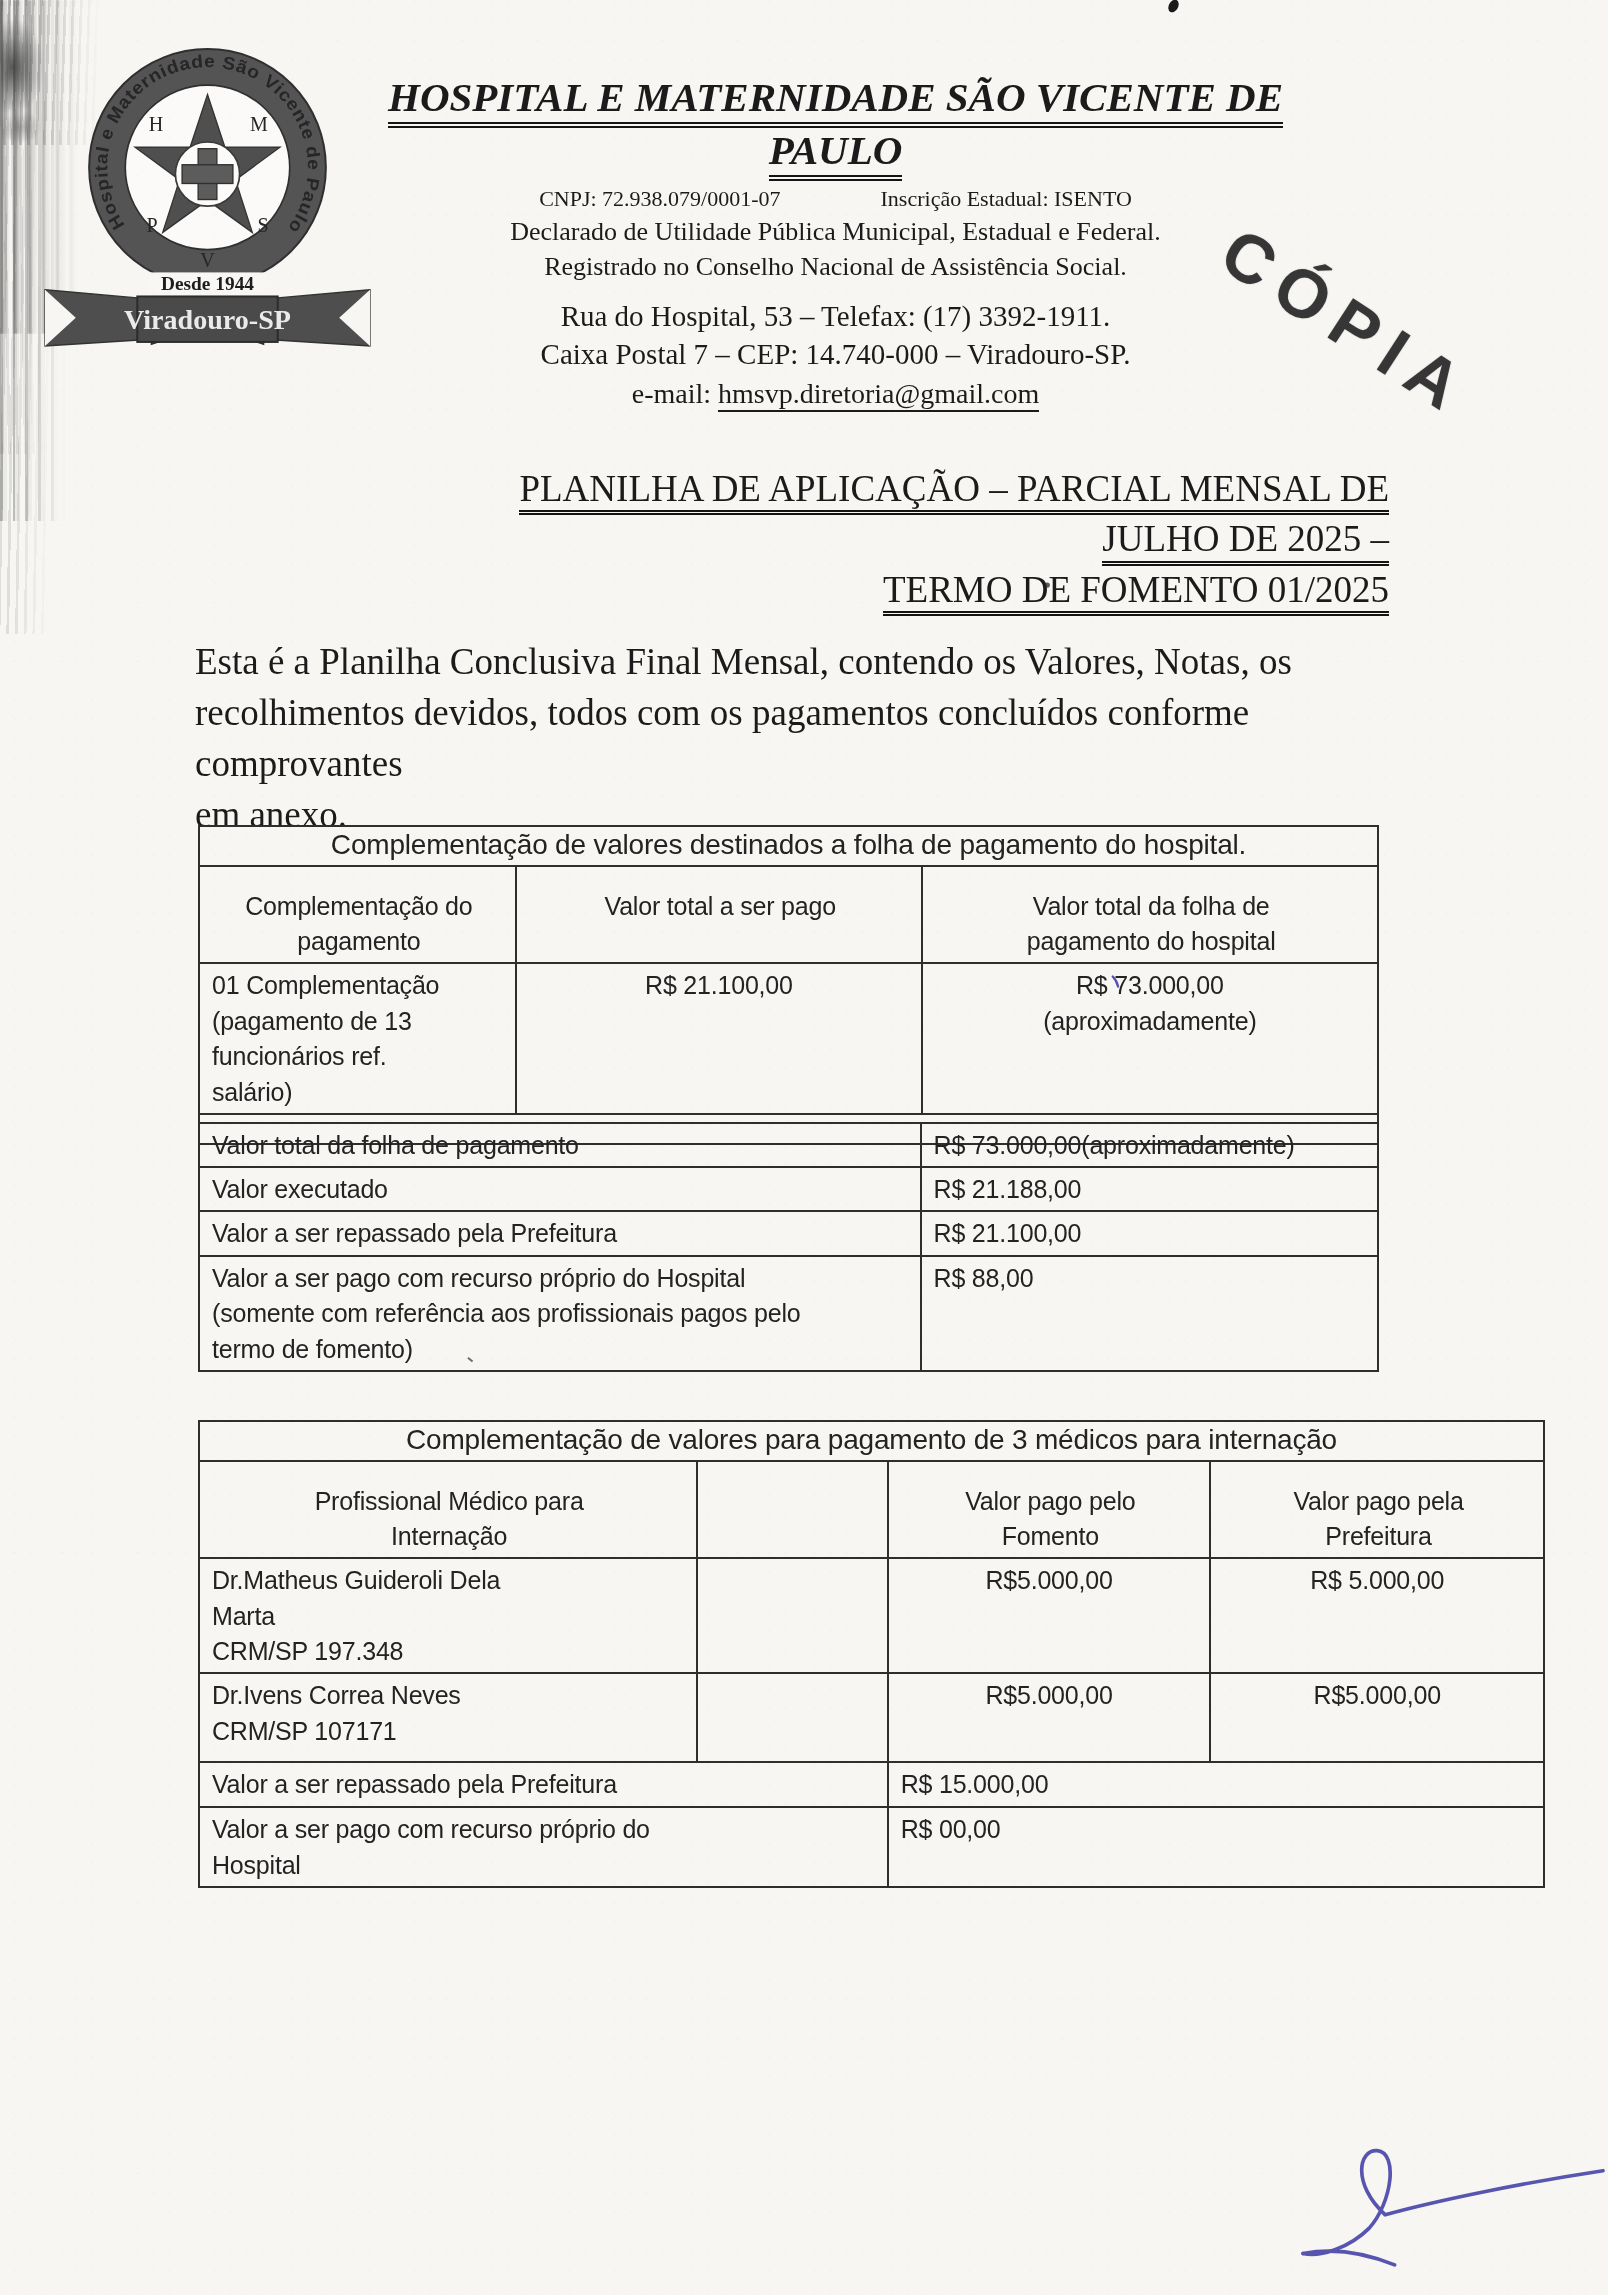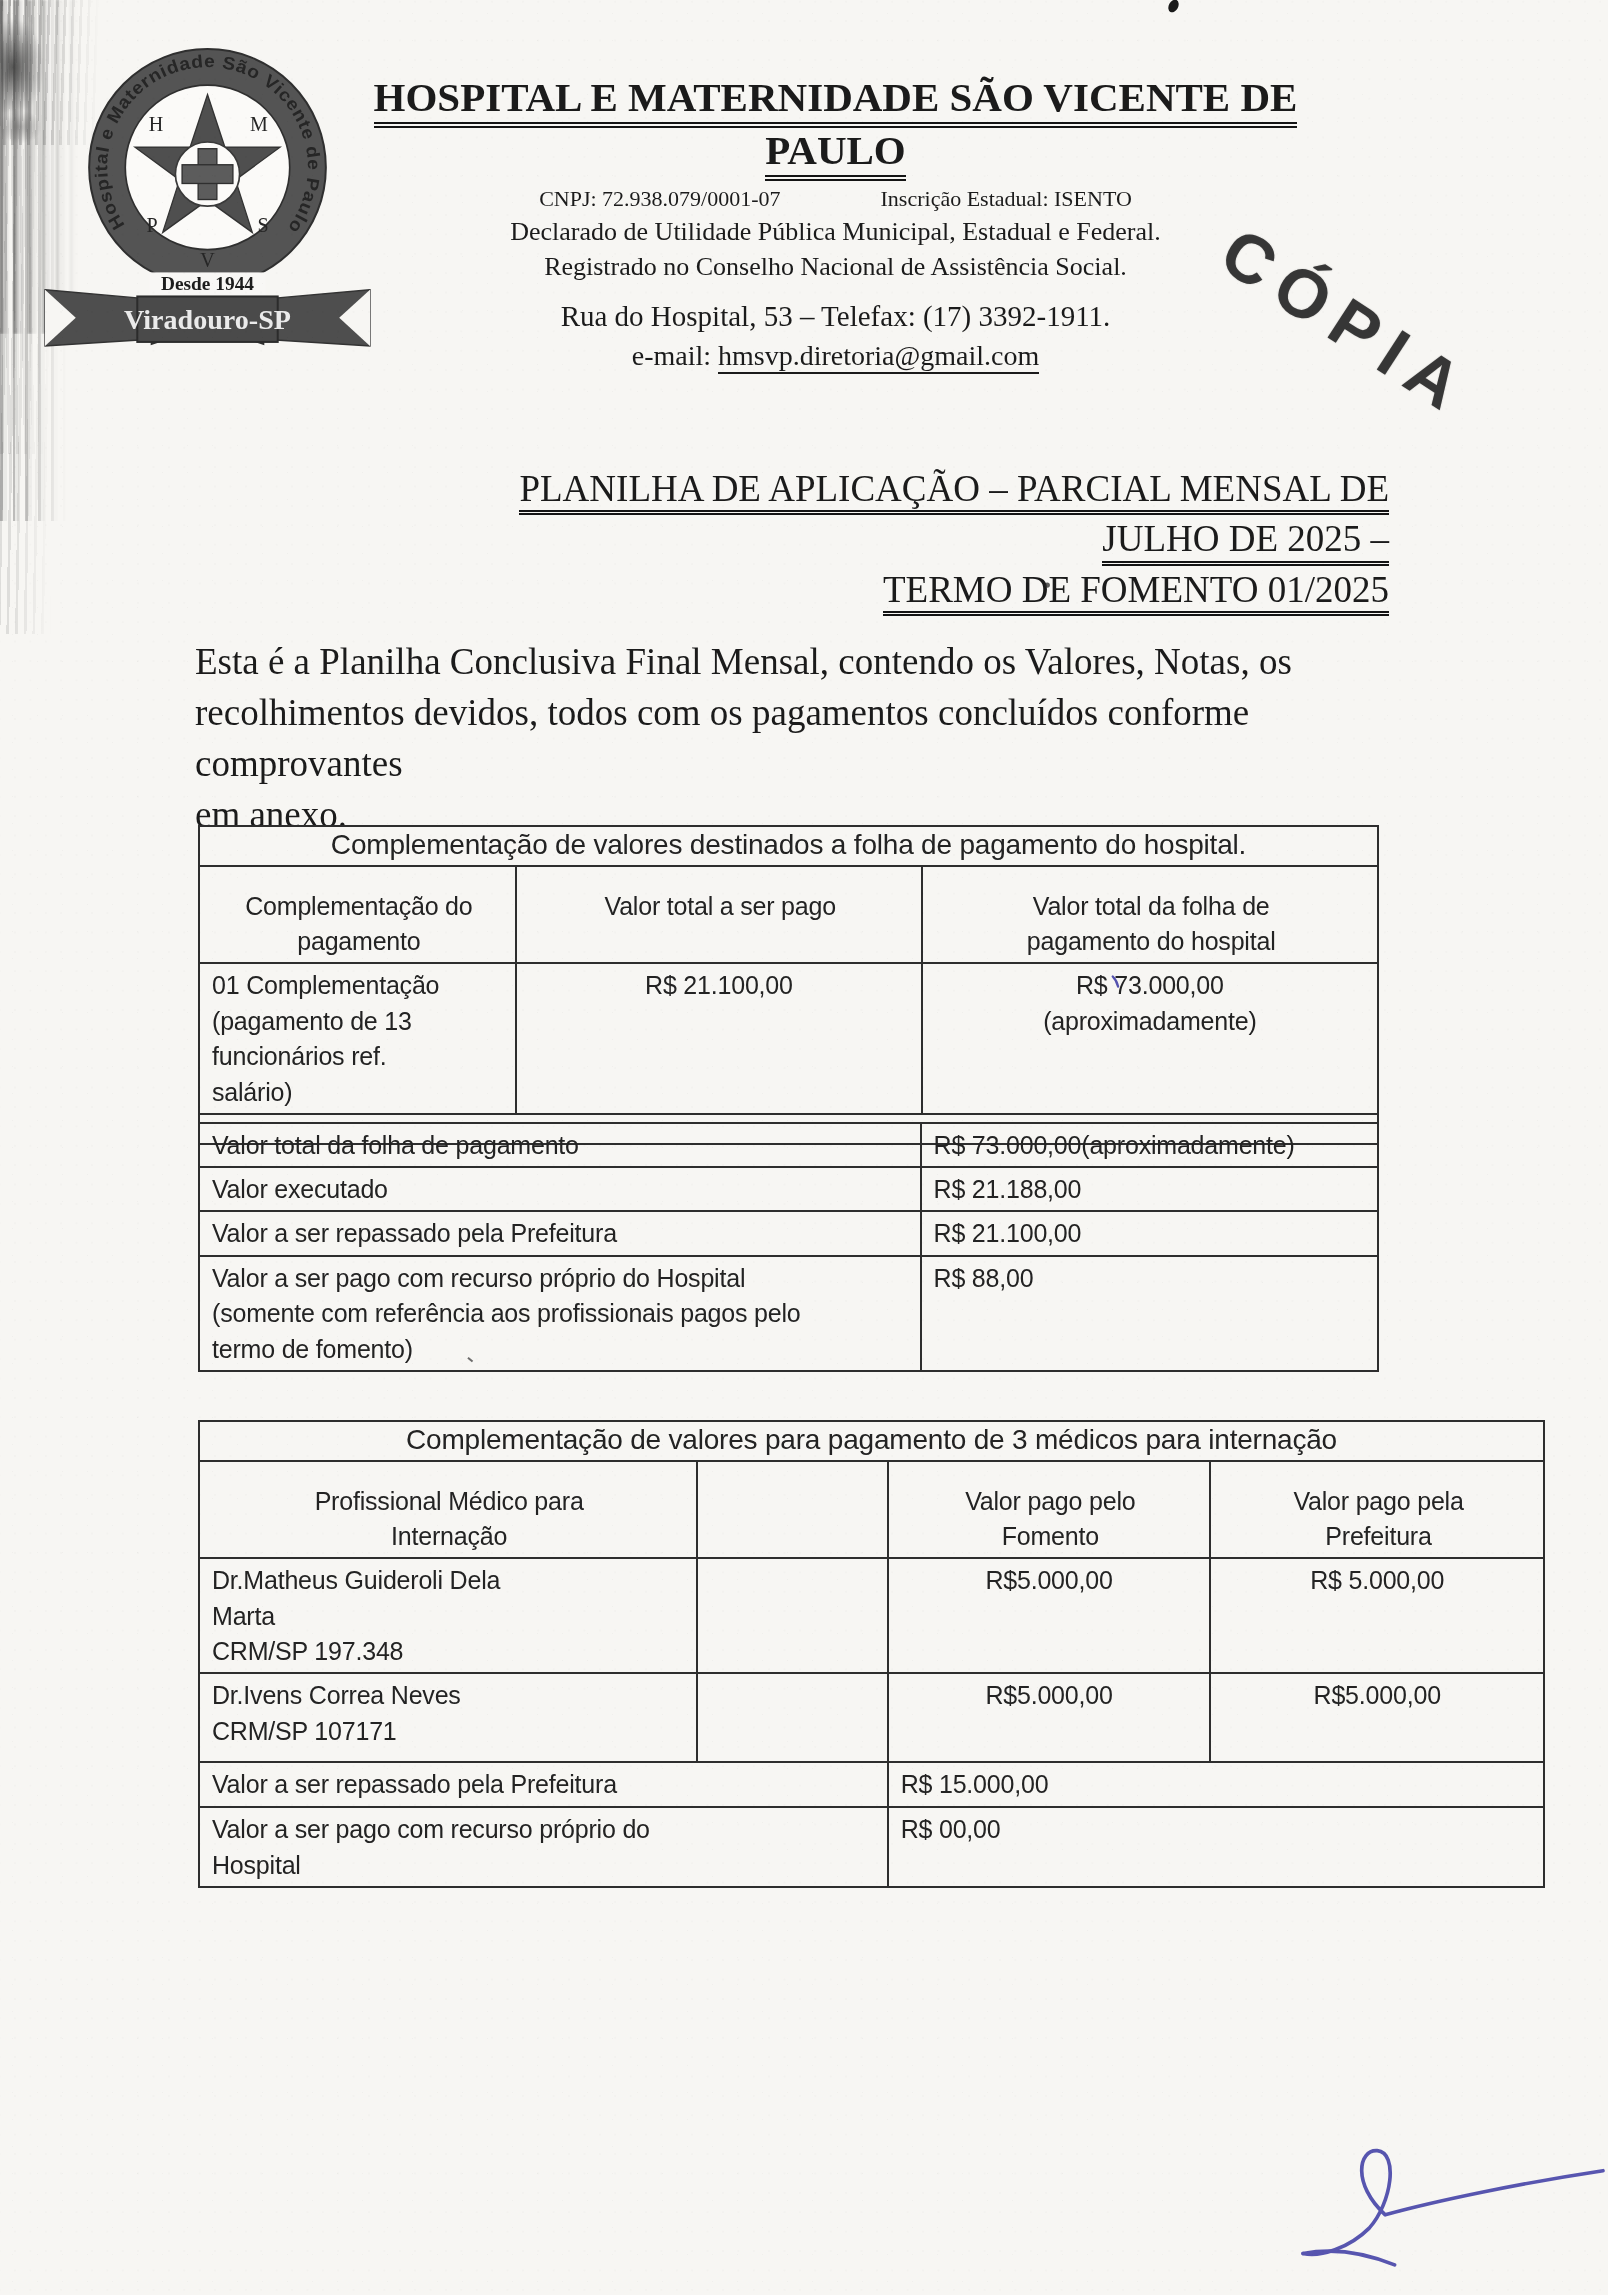--- a/index.html
+++ b/index.html
@@ -29,21 +29,21 @@
     filter:blur(0.7px);opacity:.3;}
   #artE{left:0;top:3220;width:107px;height:145px;
     background:radial-gradient(30px 23.4px at 20px 127px, rgba(40,40,40,.6), transparent 72%),
       repeating-linear-gradient(92deg, rgba(70,70,70,.42) 0 2.7px, transparent 2.7px 8px);
     -webkit-mask:linear-gradient(90deg,#000 35%,transparent 95%);mask:linear-gradient(90deg,#000 35%,transparent 95%);
     filter:blur(0.7px);opacity:.55;}
 
   .logo{position:absolute;left:37px;top:37px;width:341px;height:311px;}
 
   .header{position:absolute;left:281px;top:75px;width:1109px;text-align:center;}
-  .h-title{font-size:41px;font-weight:bold;line-height:1.12;}
+  .h-title{font-size:41px;font-weight:bold;line-height:1.12;font-style:italic;}
   .h-title .u{border-bottom:6px double #141414;padding-bottom:2px;}
   .h-title2{margin-top:6.7px;}
   .h-cnpj{margin-top:12px;font-size:22px;}
   .h-cnpj .gap{display:inline-block;width:100px;}
   .h-decl{margin-top:5.3px;font-size:26px;}
   .h-reg{margin-top:5.3px;font-size:26px;}
   .h-rua{margin-top:18px;font-size:29px;}
   .h-caixa{margin-top:5.3px;font-size:29px;}
   .h-email{margin-top:6.7px;font-size:28px;}
   .h-email .mail{border-bottom:2px solid #1b1b1b;padding-bottom:1.3px;}
@@ -123,20 +123,21 @@
 
   <div class="header">
     <div class="h-title"><span class="u">HOSPITAL E MATERNIDADE SÃO VICENTE DE</span></div>
     <div class="h-title h-title2"><span class="u">PAULO</span></div>
     <div class="h-cnpj">
       <span>CNPJ: 72.938.079/0001-07</span><span class="gap"></span><span>Inscrição Estadual: ISENTO</span>
     </div>
     <div class="h-decl">Declarado de Utilidade Pública Municipal, Estadual e Federal.</div>
     <div class="h-reg">Registrado no Conselho Nacional de Assistência Social.</div>
     <div class="h-rua">Rua do Hospital, 53 – Telefax: (17) 3392-1911.</div>
+    <div class="h-caixa">Caixa Postal 7 – CEP: 14.740-000 – Viradouro-SP.</div>
     <div class="h-email">
       <span>e-mail: </span><span class="mail">hmsvp.diretoria@gmail.com</span>
     </div>
   </div>
 
   <div class="stamp">CÓPIA</div>
 
   <div class="doc-title">
     <div><span class="u">PLANILHA DE APLICAÇÃO – PARCIAL MENSAL DE</span></div>
     <div><span class="u">JULHO DE 2025 –</span></div>

